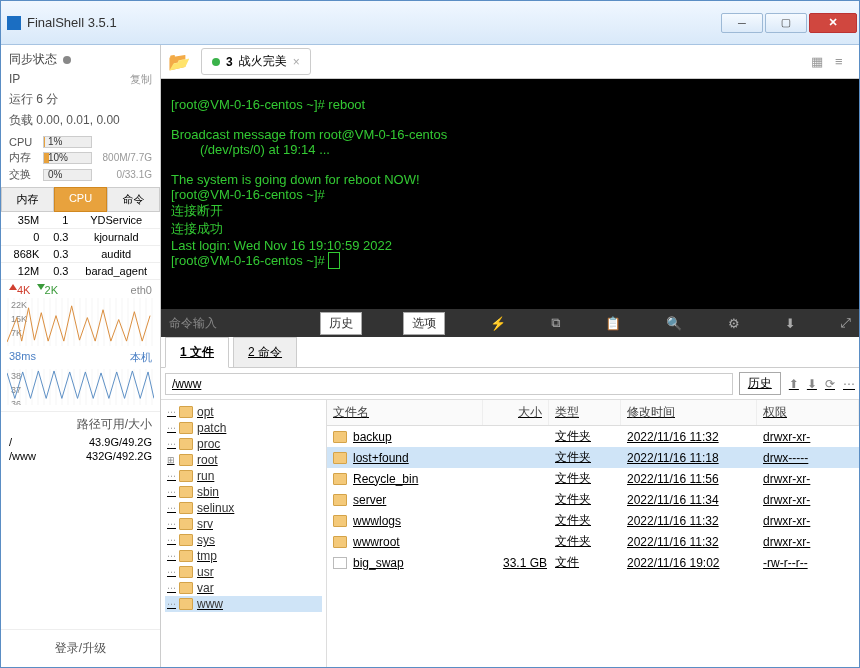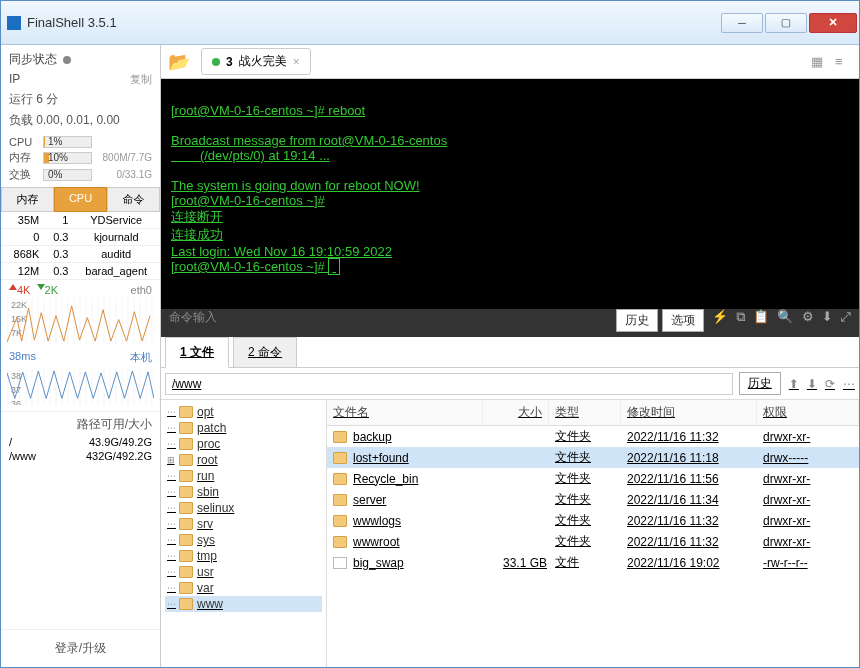--- a/index.html
+++ b/index.html
@@ -40,22 +40,22 @@
 .diskhdr{display:flex;justify-content:flex-end;padding:4px 8px 2px;color:#555;border-top:1px solid #eee;margin-top:4px;}
 .diskrow{display:flex;justify-content:space-between;padding:1px 8px;font-size:11px;}
 .loginbtn{margin-top:auto;text-align:center;padding:10px 0;color:#555;border-top:1px solid #eee;}
 .right{flex:1;display:flex;flex-direction:column;overflow:hidden;}
 .tabbar{height:34px;display:flex;align-items:center;border-bottom:1px solid #ccc;background:#fff;padding:4px 6px;}
 .tabbar .fopen{width:26px;height:22px;color:#2c8ad6;display:flex;align-items:center;justify-content:center;font-size:18px;}
 .tabbar .tab{display:flex;align-items:center;gap:6px;padding:4px 10px;border:1px solid #ccc;border-radius:3px;background:#fff;margin-left:8px;}
 .tabbar .tab .st{width:8px;height:8px;border-radius:50%;background:#3ab24a;}
 .tabbar .spacer{flex:1;}
 .tabbar .ic{width:18px;color:#999;font-size:13px;margin-left:6px;}
-.term{flex:1;background:#000;color:#33c933;font-family:Consolas,monospace;font-size:13px;padding:24px 10px;white-space:pre;overflow:hidden;min-height:200px;max-height:230px;text-decoration:underline;}
-.termbar{height:28px;background:#333;display:flex;align-items:flex-start;color:#888;font-size:12px;padding:0 8px;}
+.term{flex:1;background:#000;color:#33c933;font-family:Consolas,monospace;font-size:13px;padding:18px 10px;white-space:pre;overflow:hidden;min-height:200px;max-height:230px;}
+.termbar{height:28px;background:#333;display:flex;align-items:center;color:#888;font-size:12px;padding:0 8px;gap:37px;}
 .termbar .btn{background:#fff;color:#333;padding:2px 8px;margin-left:4px;border:1px solid #aaa;}
 .termbar .spacer{flex:1;}
 .termbar .ic{color:#2fbb4a;margin-left:8px;font-size:13px;}
 .termbar .ic.g{color:#aaa;}
 .bottom{flex:1;display:flex;flex-direction:column;background:#fff;overflow:hidden;text-decoration:underline;}
 .btabs{display:flex;border-bottom:1px solid #ccc;}
 .btab{padding:6px 14px;border:1px solid #ccc;border-bottom:none;margin-left:4px;background:#efefef;}
 .btab.active{background:#fff;font-weight:bold;border-bottom:1px solid #fff;margin-bottom:-1px;}
 .pathbar{display:flex;align-items:center;padding:4px;border-bottom:1px solid #ddd;}
 .pathbar input{flex:1;border:1px solid #ccc;padding:3px 6px;font-size:12px;}

